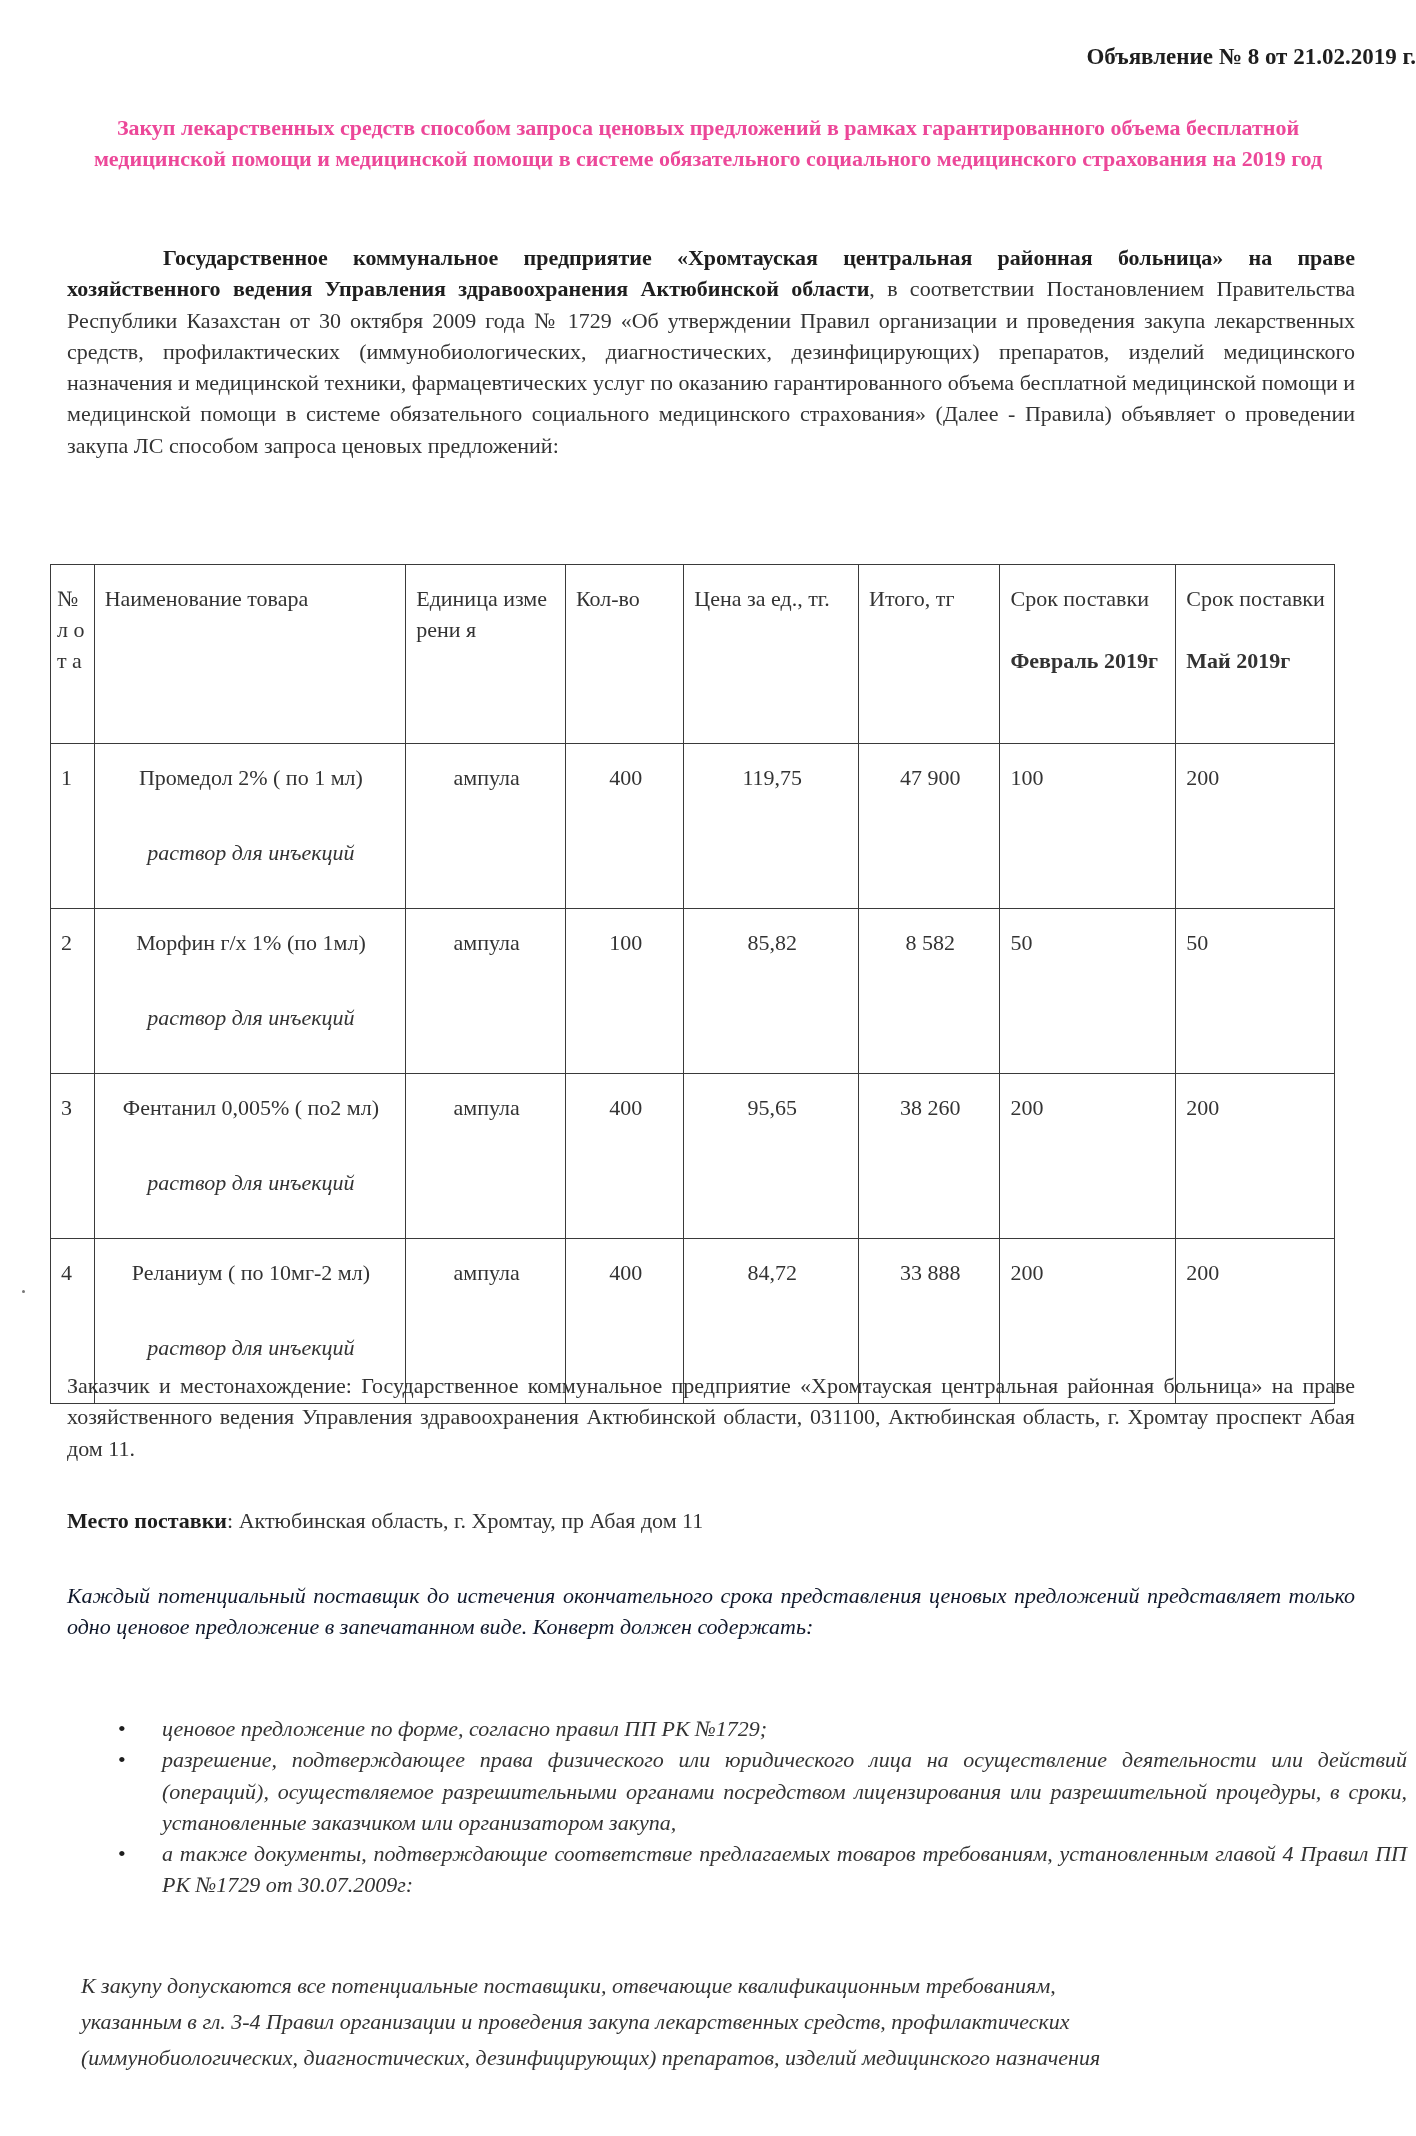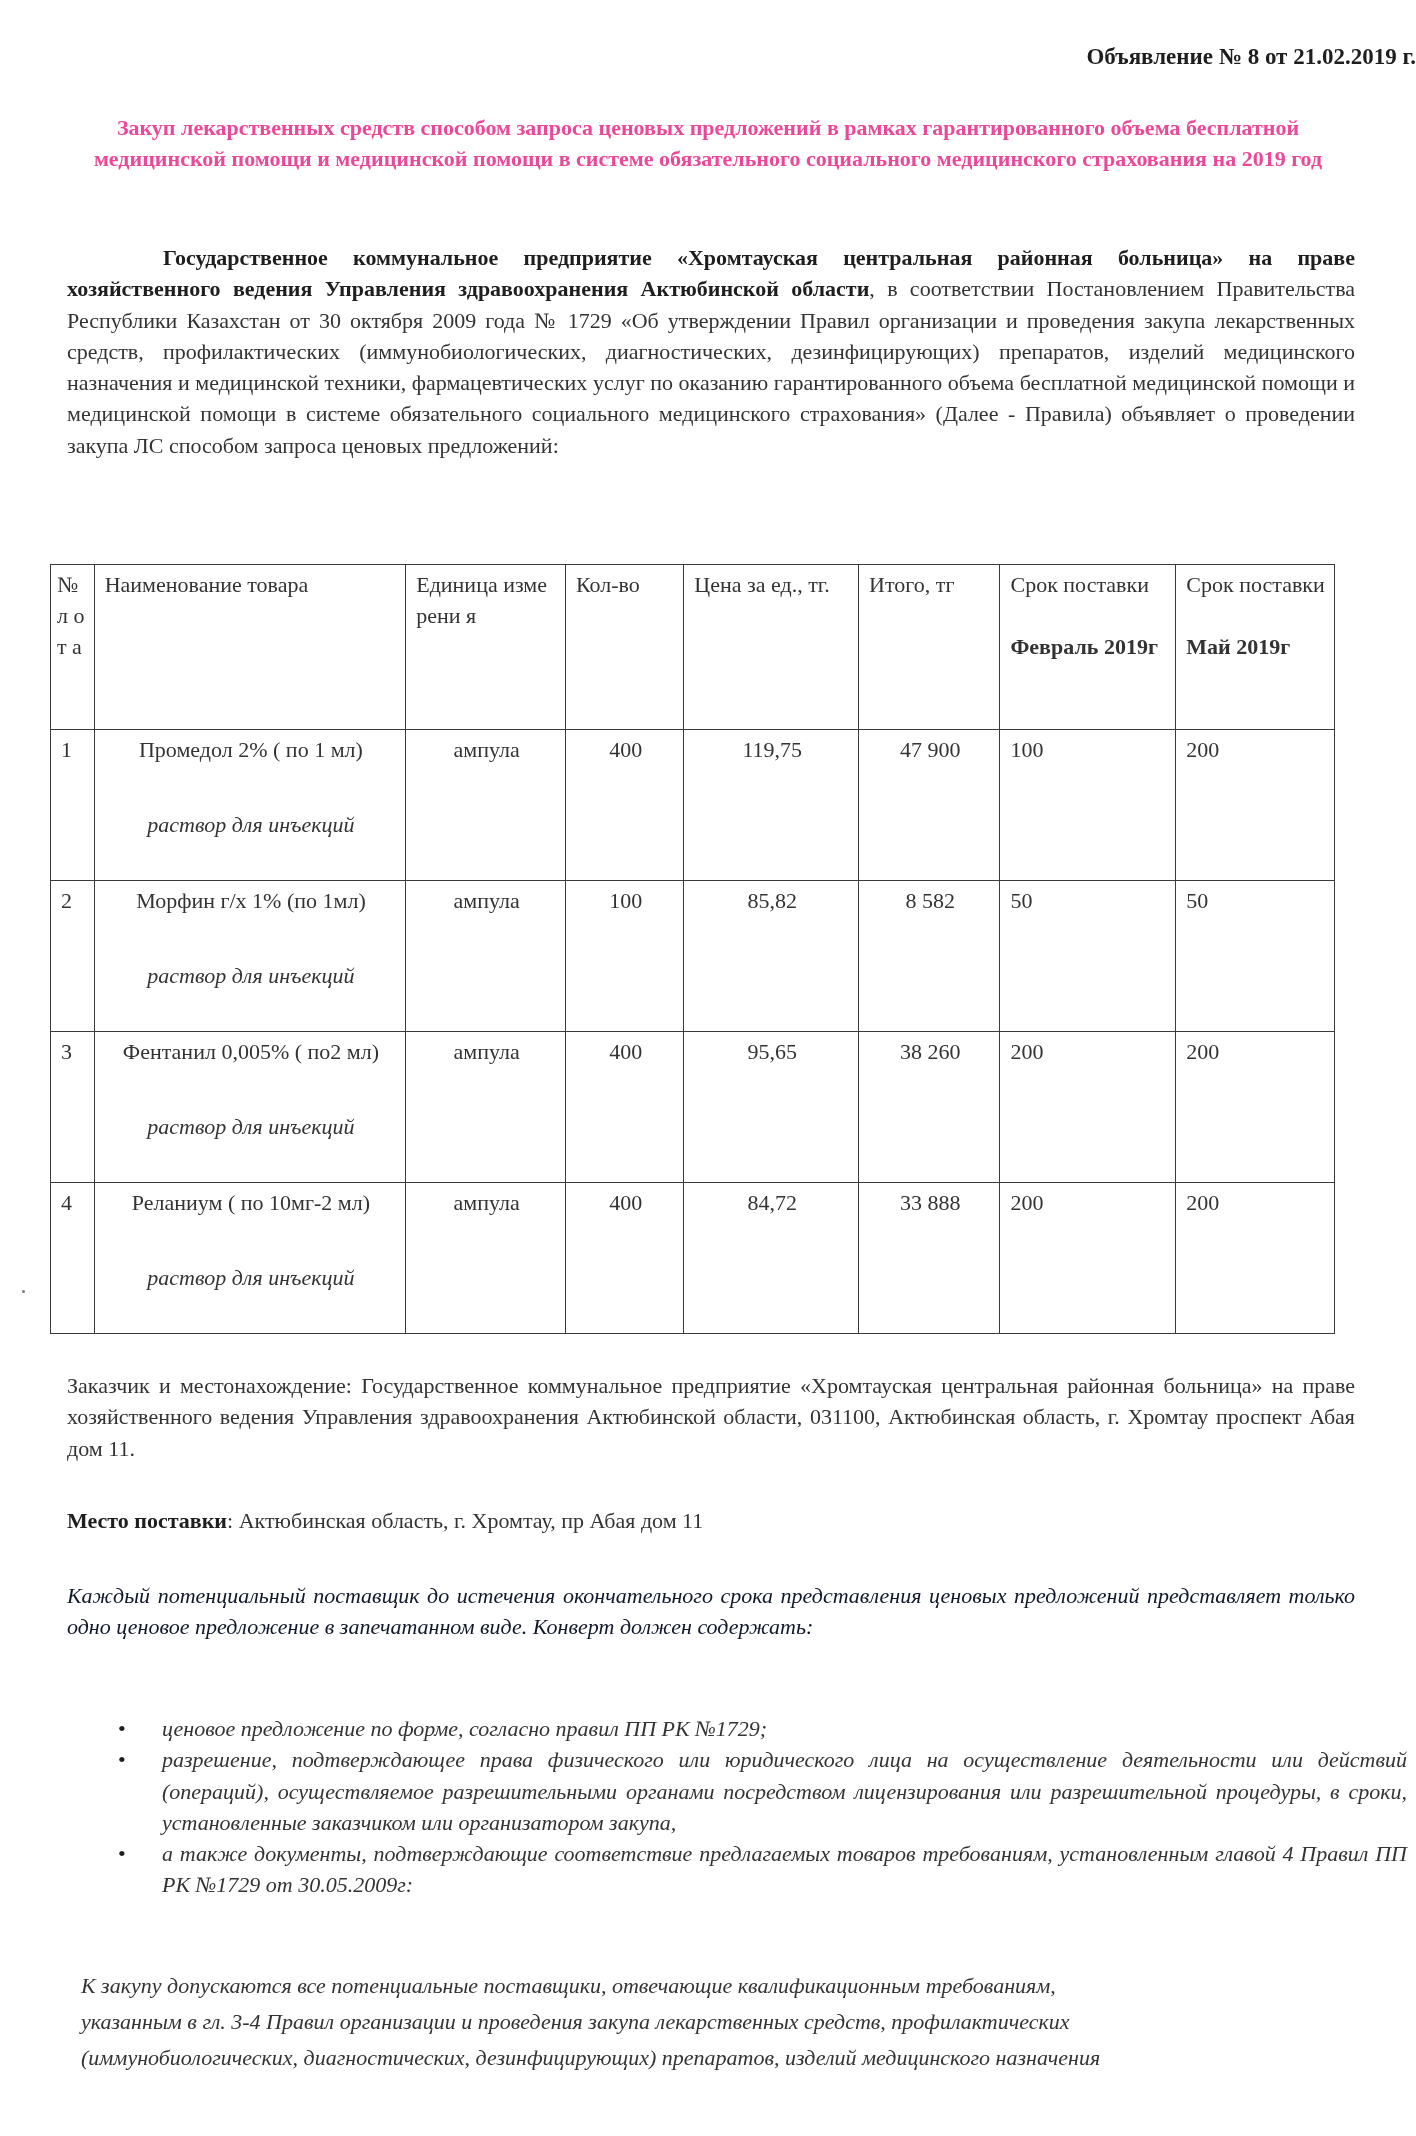--- a/index.html
+++ b/index.html
@@ -9,21 +9,21 @@
   .title { top:44px; left:0; width:1416px; text-align:right; font-weight:bold;
            font-size:23px; color:#1e1e1e; }
   .subtitle { top:112px; left:60px; width:1296px; text-align:center; font-weight:bold;
               font-size:22px; line-height:31px; color:#ec4899; }
   .intro { top:242px; left:67px; width:1288px; font-size:22px; line-height:31.3px;
            text-align:justify; color:#333; }
   .intro b { color:#1e1e1e; }
   .indent { display:inline-block; width:96px; }
   table.lots { position:absolute; top:564px; left:50px; width:1285px; border-collapse:collapse;
                font-size:22px; color:#333; table-layout:fixed; }
-  table.lots td, table.lots th { border:1.6px solid #3a3a3a; vertical-align:top; padding:4px 8px 0 10px;
+  table.lots td, table.lots th { border:1.6px solid #3a3a3a; vertical-align:top; padding:18px 8px 0 10px;
                font-weight:normal; line-height:31px;margin-left:20px; }
   table.lots th { height:160px; text-align:left; }
   table.lots td { height:146px; }
   .c-num{width:38px;} .c-name{width:271px;} .c-unit{width:139px;} .c-qty{width:103px;}
   .c-price{width:152px;} .c-total{width:123px;} .c-feb{width:153px;} .c-may{width:138px;}
   .name-main { text-align:center; }
   .name-form { font-style:italic; text-align:center; margin-top:44px; }
   .center { text-align:center; }
   .right { text-align:center; }
   .gap { height:31px; }
@@ -141,20 +141,20 @@
 
 <div class="abs p-customer">Заказчик и местонахождение: Государственное коммунальное предприятие «Хромтауская центральная районная больница» на праве хозяйственного ведения Управления здравоохранения Актюбинской области, 031100, Актюбинская область, г. Хромтау проспект Абая дом 11.</div>
 
 <div class="abs p-place"><b>Место поставки</b><span>: Актюбинская область, г. Хромтау, пр Абая дом 11</span></div>
 
 <div class="abs p-each">Каждый потенциальный поставщик до истечения окончательного срока представления ценовых предложений представляет только одно ценовое предложение в запечатанном виде. Конверт должен содержать:</div>
 
 <ul class="reqs">
   <li><span class="bullet">•</span><span>ценовое предложение по форме, согласно правил ПП РК №1729;</span></li>
   <li><span class="bullet">•</span><span>разрешение, подтверждающее права физического или юридического лица на осуществление деятельности или действий (операций), осуществляемое разрешительными органами посредством лицензирования или разрешительной процедуры, в сроки, установленные заказчиком или организатором закупа,</span></li>
-  <li><span class="bullet">•</span><span>а также документы, подтверждающие соответствие предлагаемых товаров требованиям, установленным главой 4 Правил ПП РК №1729 от 30.05.2009г:</span></li>
+  <li><span class="bullet">•</span><span>а также документы, подтверждающие соответствие предлагаемых товаров требованиям, установленным главой 4 Правил ПП РК №1729 от 30.07.2009г:</span></li>
 </ul>
 
 <div class="abs p-admit">
   <div>К закупу допускаются все потенциальные поставщики, отвечающие квалификационным требованиям,</div>
   <div>указанным в гл. 3-4 Правил организации и проведения закупа лекарственных средств, профилактических</div>
   <div>(иммунобиологических, диагностических, дезинфицирующих) препаратов, изделий медицинского назначения</div>
 </div>
 
 </body></html>

